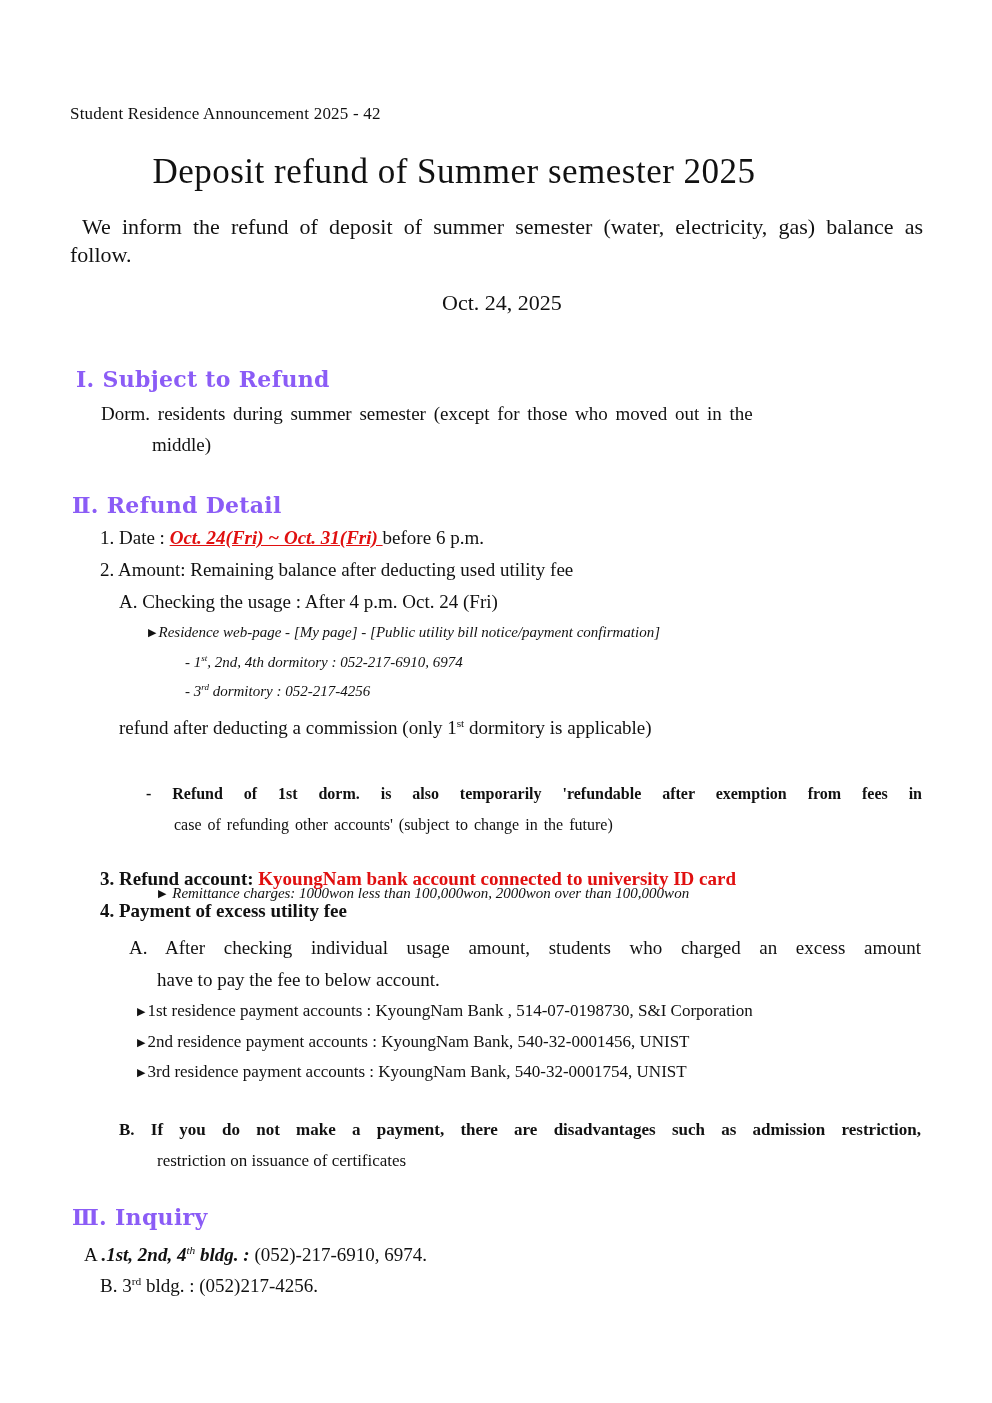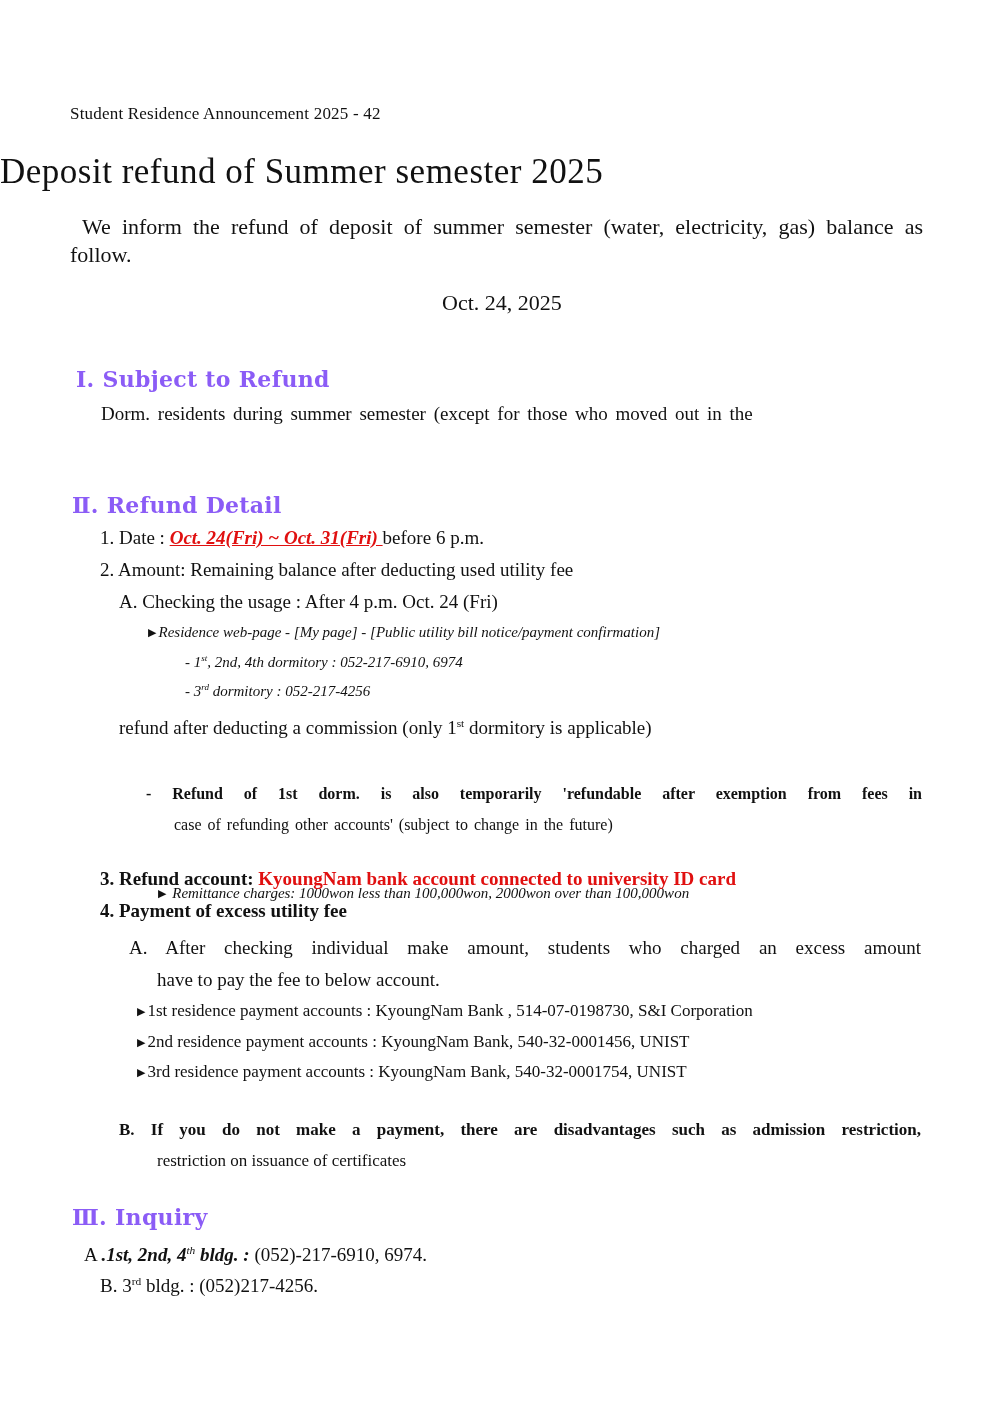--- a/index.html
+++ b/index.html
@@ -3,21 +3,21 @@
 <meta charset="utf-8">
 <style>
   html, body { margin: 0; padding: 0; background: #ffffff; }
   body {
     width: 992px; height: 1403px; position: relative; overflow: hidden;
     font-family: "Liberation Serif", "DejaVu Serif", serif;
     color: #111111;
   }
   .abs { position: absolute; white-space: nowrap; }
   .ann-no { left: 70px; top: 104px; font-size: 17px; letter-spacing: 0.2px; }
-  .title { left: 0; width: 908px; text-align: left; top: 152px; font-size: 35px; letter-spacing: 0.5px; }
+  .title { left: 0; width: 908px; text-align: center; top: 152px; font-size: 35px; letter-spacing: 0.5px; }
   .intro { left: 70px; width: 853px; top: 213px; font-size: 22px; line-height: 28px; white-space: normal; text-align: justify; text-indent: 12px; word-spacing: 4px; }
   .date { left: 0; width: 1004px; text-align: center; top: 290px; font-size: 22px; }
   .sec { font-size: 22px; font-weight: bold; color: #8b5cf6; font-family: "DejaVu Serif", serif; letter-spacing: 0.3px; }
   .sec1 { left: 76px; top: 366px; }
   .sec2 { left: 72px; top: 492px; }
   .sec3 { left: 72px; top: 1204px; }
   .body { font-size: 19px; }
   .s1-text { left: 101px; width: 820px; top: 398px; line-height: 31px; white-space: normal; text-align: justify; word-spacing: 3px; }
   .s1-text .cont { display:block; padding-left: 51px; }
   .redb { color: #e01010; font-weight: bold; }
@@ -38,20 +38,21 @@
   <div class="abs title">Deposit refund of Summer semester 2025</div>
   <div class="abs intro">We inform the refund of deposit of summer semester (water, electricity, gas) balance as follow.</div>
   <div class="abs date">Oct. 24,  2025</div>
 
   <div class="abs sec sec1">
     <span>Ⅰ.</span>
     <span>Subject to Refund</span>
   </div>
   <div class="abs body s1-text">
     <span>Dorm. residents during summer semester (except for those who moved out in the</span>
+    <span class="cont">middle)</span>
   </div>
 
   <div class="abs sec sec2">
     <span>Ⅱ.</span>
     <span>Refund Detail</span>
   </div>
 
   <div class="abs body" style="left:100px; top:527px;">
     <span>1. Date : </span><span class="redb ul">Oct. 24(Fri) ~ Oct. 31(Fri) </span><span>before 6 p.m.</span>
   </div>
@@ -83,21 +84,21 @@
     <span class="tri">▶</span> <span>Remittance charges: 1000won less than 100,000won, 2000won over than 100,000won</span>
   </div>
 
   <div class="abs body" style="left:100px; top:868px;">
     <span class="bold">3. Refund account: </span><span class="redb">KyoungNam bank account connected to university ID card</span>
   </div>
 
   <div class="abs body bold" style="left:100px; top:900px;">4. Payment of excess utility fee</div>
 
   <div class="abs body wrap" style="left:129px; width:792px; top:932px; line-height:32px;">
-    <span style="display:block; text-align:justify; text-align-last:justify;">A. After checking individual make amount, students who charged an excess amount</span>
+    <span style="display:block; text-align:justify; text-align-last:justify;">A. After checking individual usage amount, students who charged an excess amount</span>
     <span style="display:block; padding-left:28px;">have to pay the fee to below account.</span>
   </div>
 
   <div class="abs" style="left:137px; top:996px; font-size:17px; line-height:29.5px;">
     <div><span class="tri">▶</span><span>1st residence payment accounts : KyoungNam Bank , 514-07-0198730, S&amp;I Corporation</span></div>
     <div><span class="tri">▶</span><span>2nd residence payment accounts : KyoungNam Bank, 540-32-0001456, UNIST</span></div>
     <div><span class="tri">▶</span><span>3rd residence payment accounts : KyoungNam Bank, 540-32-0001754, UNIST</span></div>
   </div>
 
   <div class="abs wrap" style="left:119px; width:802px; top:1114px; font-size:17px; line-height:31px;">

